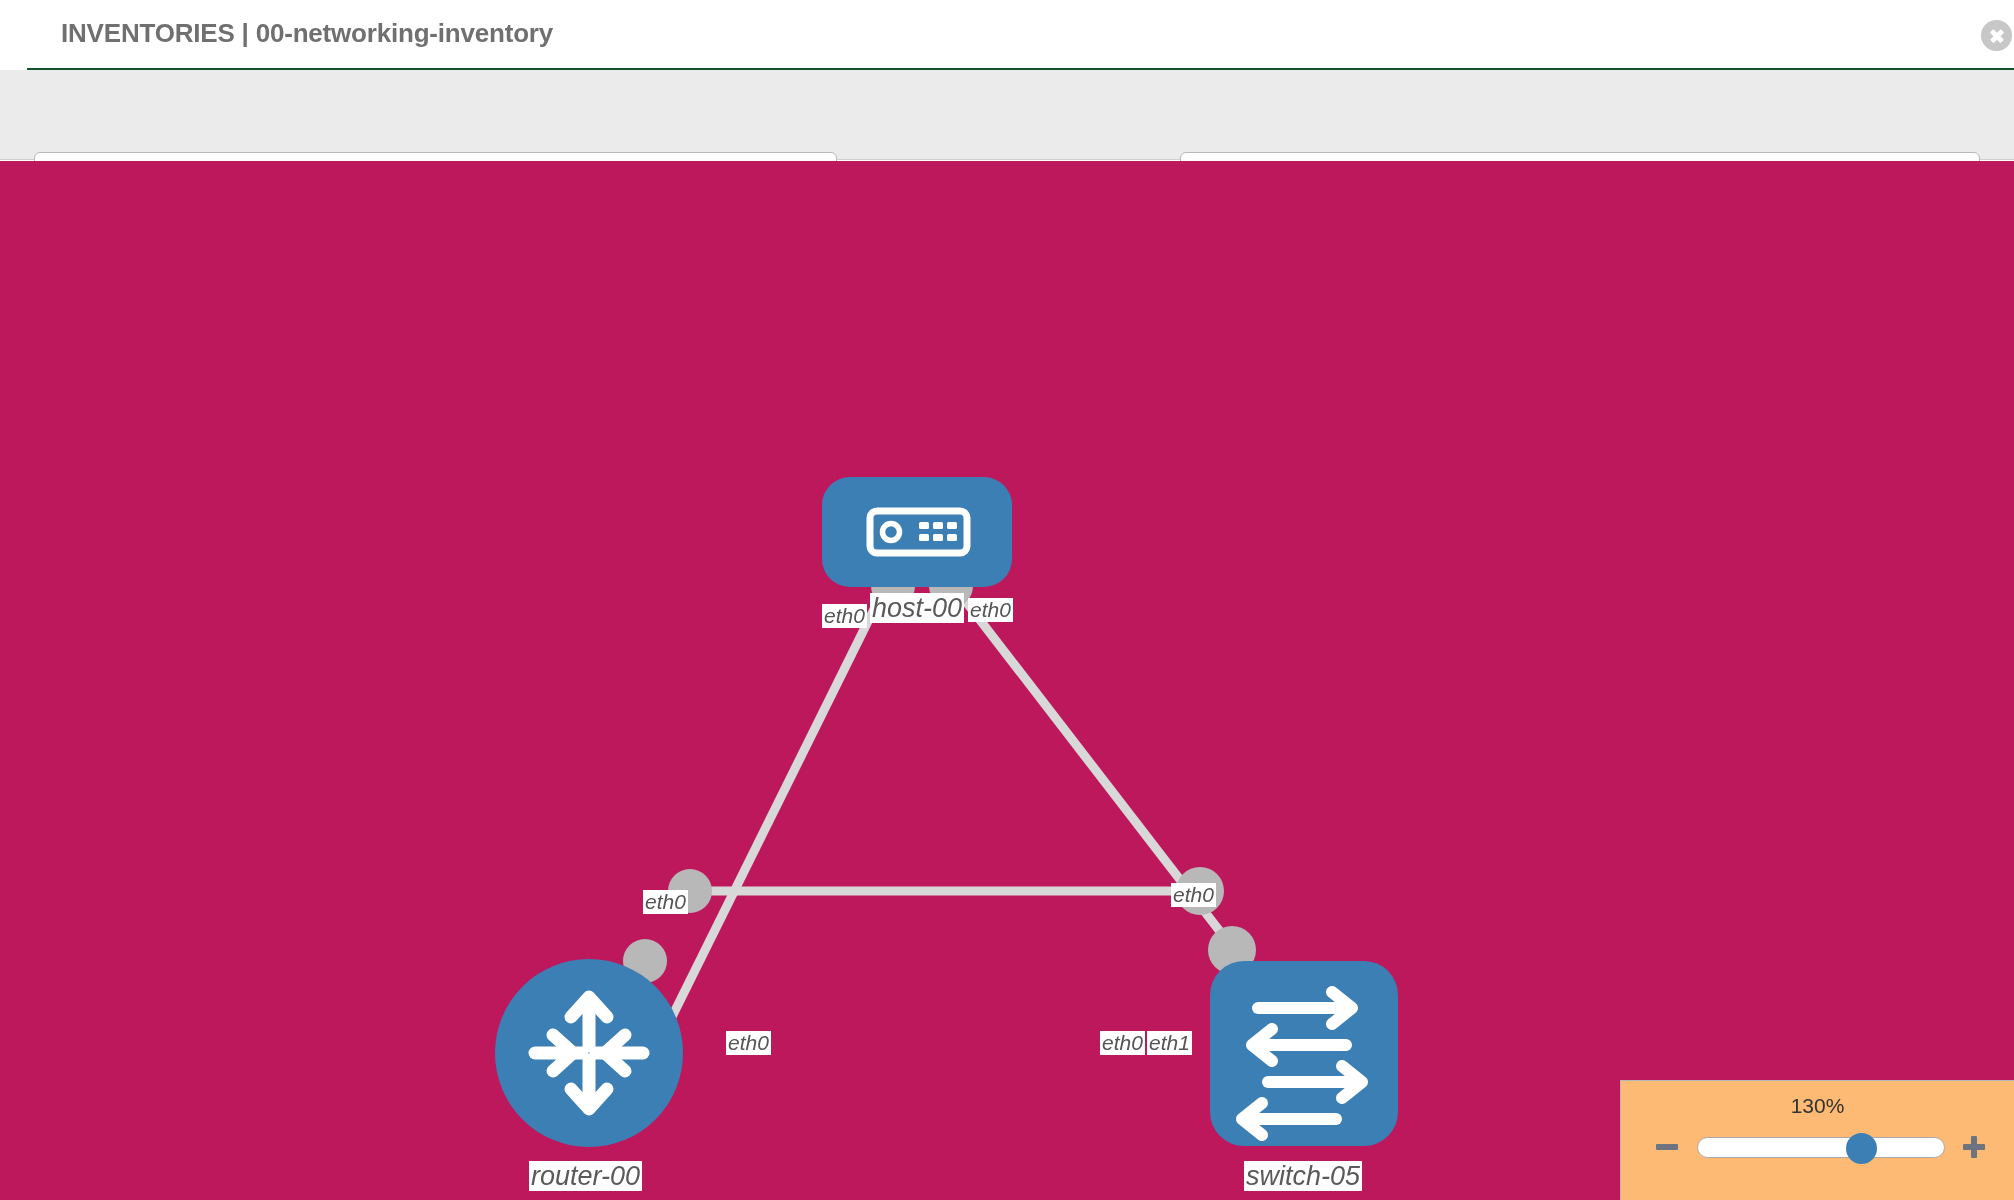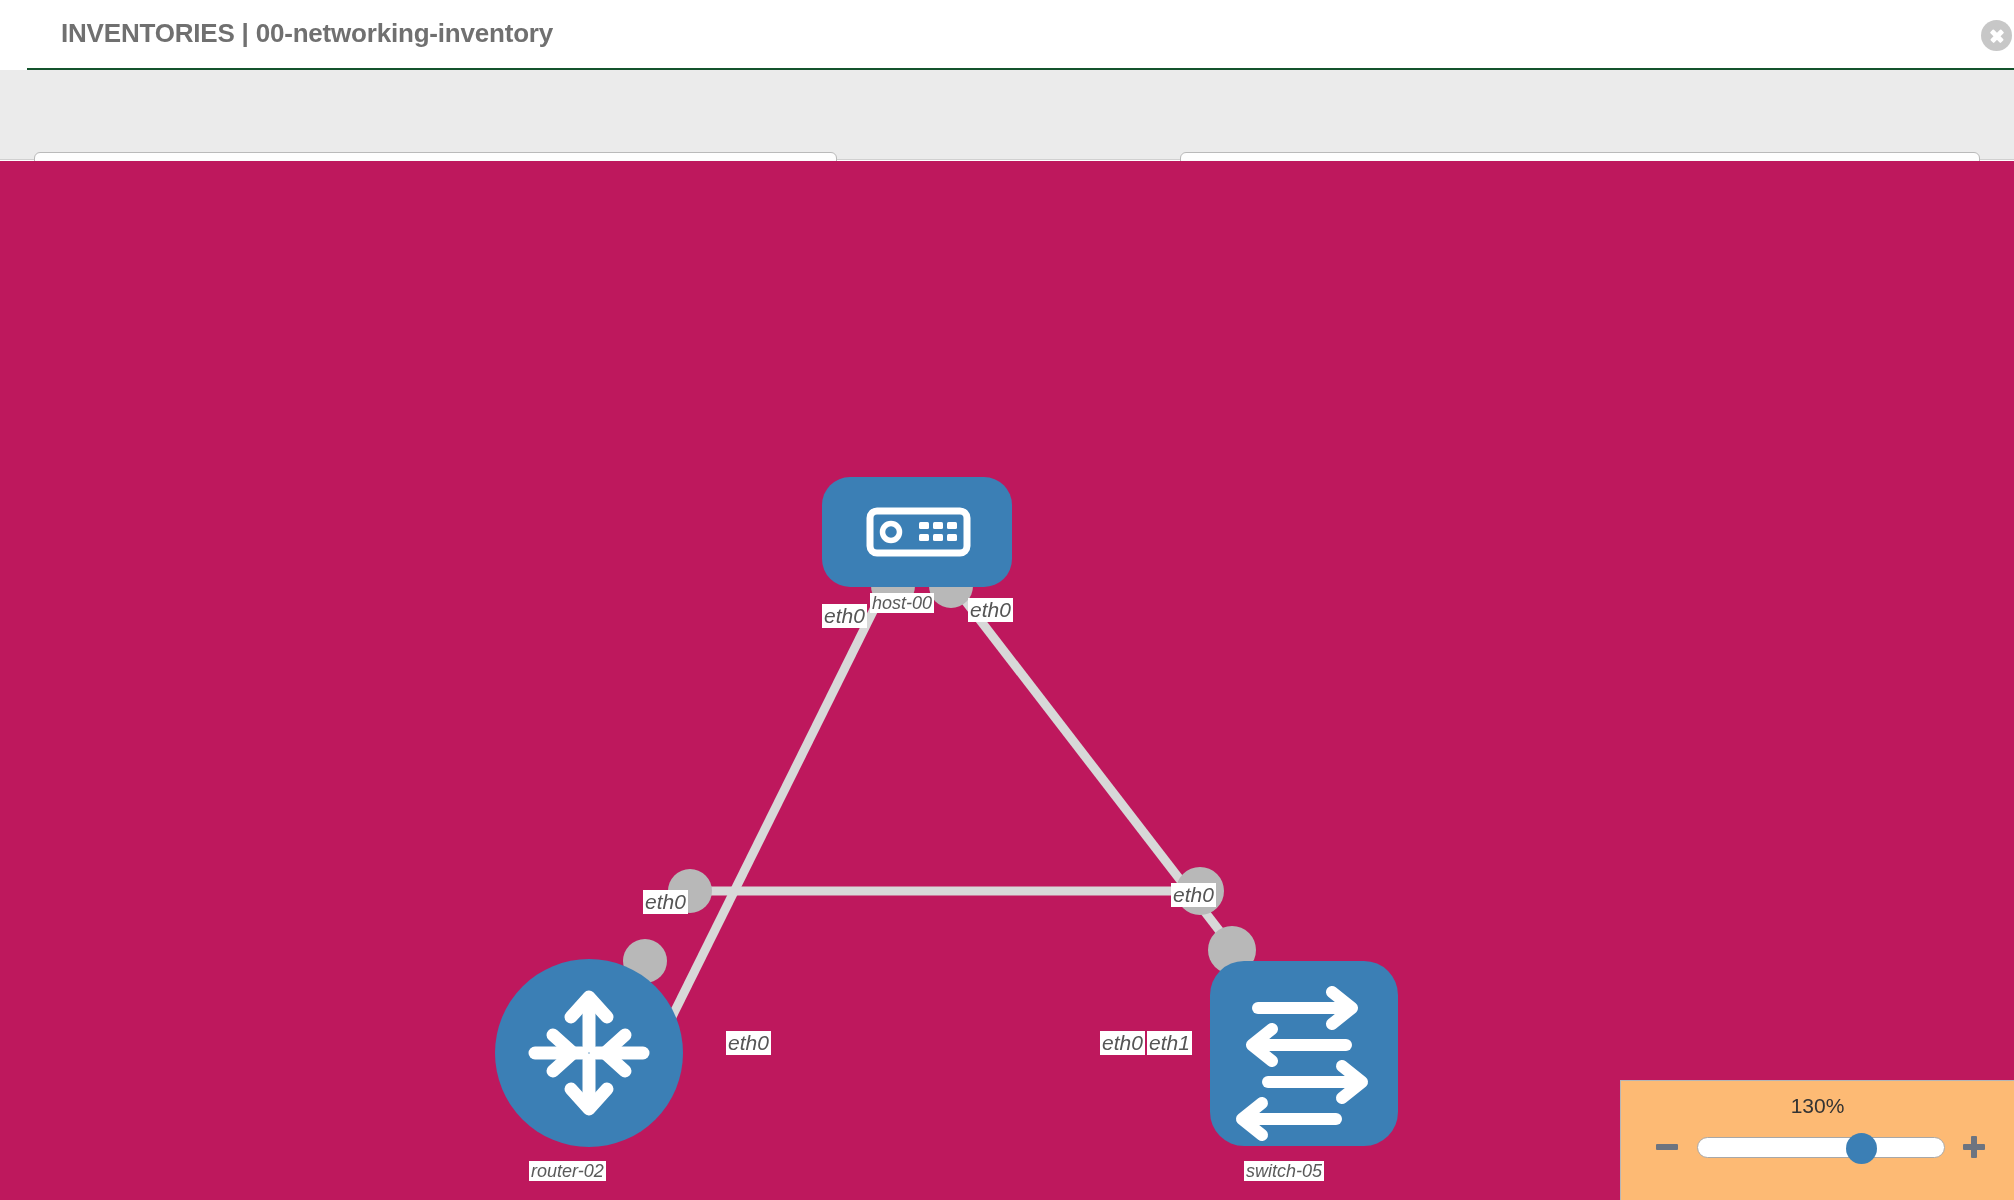--- a/index.html
+++ b/index.html
@@ -128,21 +128,21 @@
     top: 0; left: 0;
     width: 2014px;
     height: 1039px;
   }
 
   
   .node-label {
     position: absolute;
     background: #ffffff;
     color: #5a5a5a;
-    font-size: 18px;
+    font-size: 27px;
     white-space: nowrap;
     padding: 0 2px;
     line-height: 1.12;
   }
   .iface-label {
     position: absolute;
     background: #ffffff;
     color: #555555;
     font-size: 21px;
     white-space: nowrap;
@@ -328,21 +328,21 @@
 
     <div class="iface-label" style="left:822px; top:443px;">eth0</div>
     <div class="iface-label" style="left:968px; top:437px;">eth0</div>
     <div class="iface-label" style="left:643px; top:729px;">eth0</div>
     <div class="iface-label" style="left:1171px; top:722px;">eth0</div>
     <div class="iface-label" style="left:726px; top:870px;">eth0</div>
     <div class="iface-label" style="left:1100px; top:870px;">eth0</div>
     <div class="iface-label" style="left:1118px; top:870px;margin-left:29px;">eth1</div>
 
     <div class="node-label" style="left:870px; top:432px;">host-00</div>
-    <div class="node-label" style="left:529px; top:1000px;">router-02</div>
+    <div class="node-label" style="left:529px; top:1000px;">router-00</div>
     <div class="node-label" style="left:1244px; top:1000px;">switch-05</div>
   </div>
 
   <div class="zoom-panel">
     <div class="zoom-level">130%</div>
     <div class="zoom-row">
       <div class="zoom-minus"></div>
       <div class="zoom-track">
         <div class="zoom-thumb"></div>
       </div>

